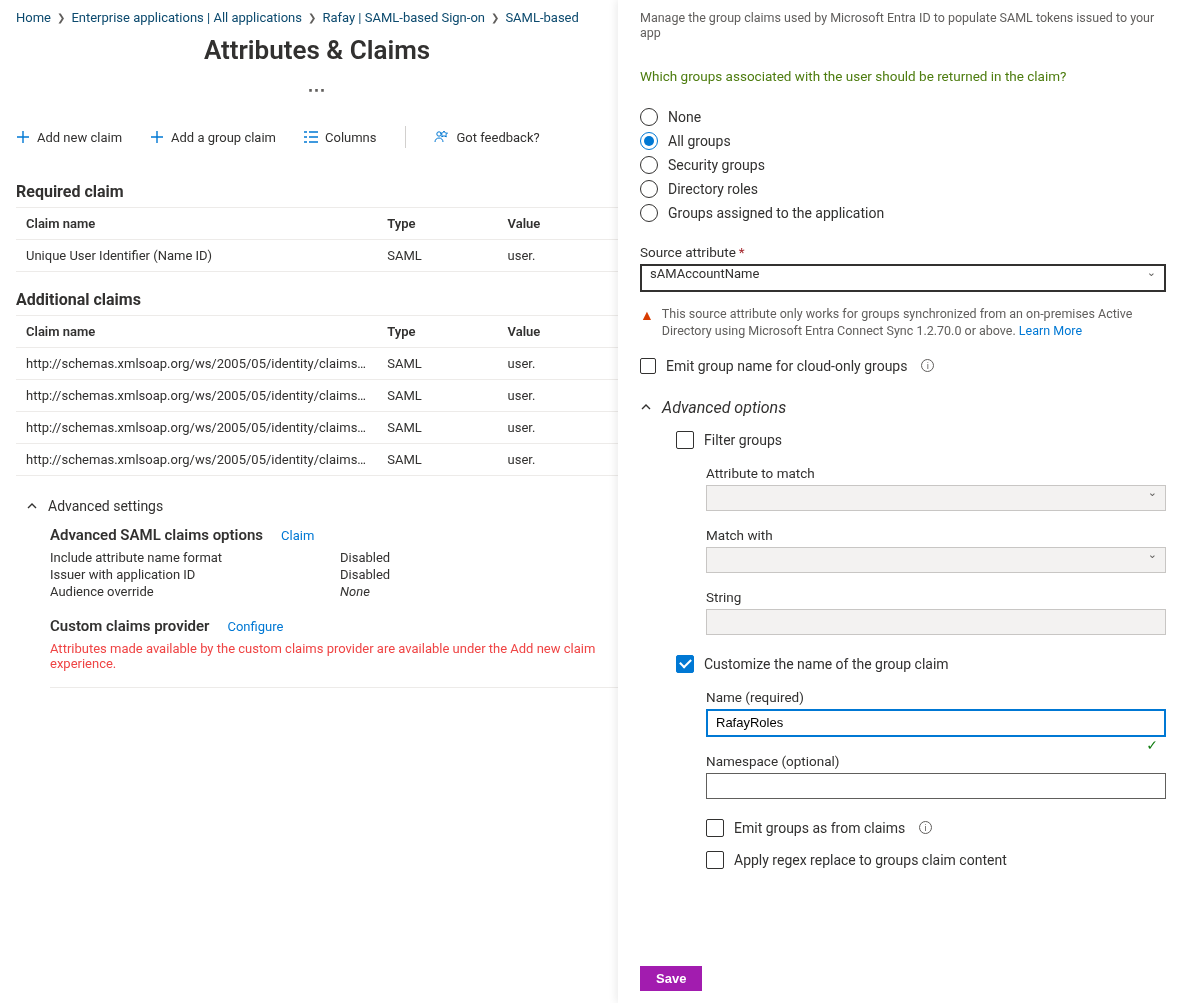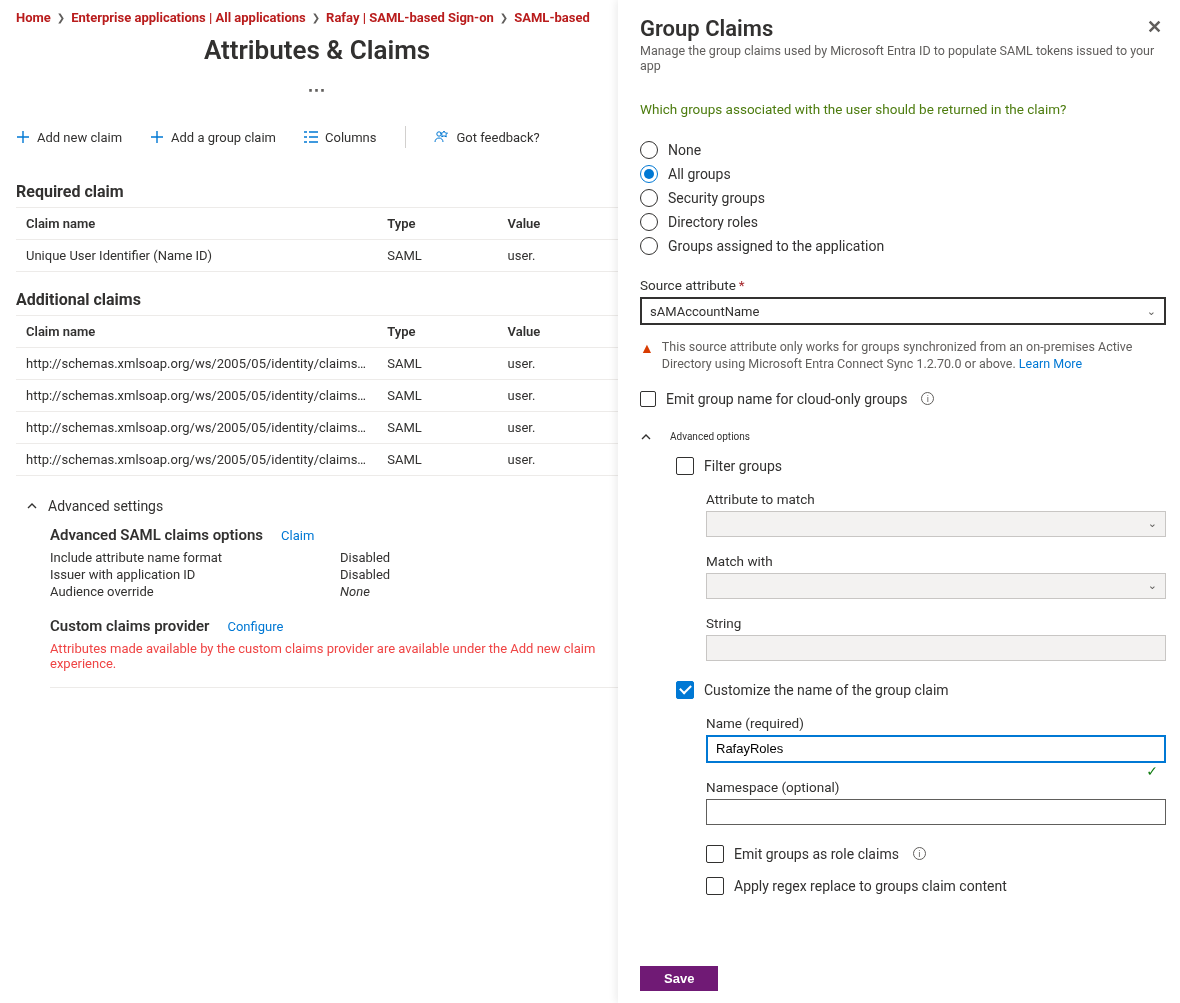--- a/index.html
+++ b/index.html
@@ -23,21 +23,21 @@
     width: 618px;
     padding: 10px 0 0 16px;
   }
   .breadcrumbs {
     display: flex;
     align-items: center;
     gap: 6px;
     font-size: 13px;
     color: #605e5c;
   }
-  .breadcrumbs a { color: #b91c1c; font-weight: bold; }
+  .breadcrumbs a { color: #0c4a6e; }
   .chev { color: #605e5c; font-size: 10px; }
   .page-title {
     font-size: 26px;
     font-weight: 600;
     margin: 10px 0 18px 0;
     display: flex;
     align-items: center;
     gap: 14px;
     flex-direction: column;
   }
@@ -202,21 +202,21 @@
   }
   .req-star { color: #a4262c; margin-left: 3px; }
   .select-box, .text-input {
     width: 100%;
     height: 26px;
     border: 1px solid #605e5c;
     background: #fff;
     padding: 0 8px;
     font-size: 13px;
     display: flex;
-    align-items: center;
+    align-items: flex-start;
     justify-content: space-between;
     outline: none;
   }
   .select-box.focus { border: 2px solid #323130; height:28px; }
   .select-box.disabled, .text-input.disabled {
     background: #f3f2f1;
     border-color: #c8c6c4;
     color: #a19f9d;
   }
   .select-caret {
@@ -248,44 +248,45 @@
     width: 13px; height: 13px;
     border: 1px solid #605e5c;
     border-radius: 50%;
     display: inline-flex;
     align-items: center; justify-content: center;
     font-size: 9px; color: #605e5c;
     margin-left: 4px;
   }
 
   .adv-toggle {
-    display: flex; align-items: center; gap: 18px;
+    display: flex; align-items: center; gap: 10px;
     margin: 24px 0 14px 0;
-    font-size: 10px;
+    font-size: 16px;
     cursor: pointer;
+    font-style: italic;
   }
 
   .sub-indent { margin-left: 36px; }
   .sub-indent2 { margin-left: 66px; }
 
   .sub-label {
     font-size: 13.5px;
     margin: 16px 0 4px 0;
   }
 
   .panel-footer {
     border-top: 1px solid #fff;
     padding: 12px 14px 12px 22px;
     background: #fff;
   }
   .save-btn {
-    background: #701a75;
+    background: #a21caf;
     color: #fff;
     border: none;
-    padding: 5px 24px;
+    padding: 5px 16px;
     font-size: 13px;
     font-weight: 600;
     cursor: pointer;
   }
 </style>
 </head>
 <body>
 
 <div class="main">
 
@@ -413,24 +414,20 @@
       <span>Custom claims provider</span>
       <span class="link-like">Configure</span>
     </div>
     <div class="adv-note">Attributes made available by the custom claims provider are available under the Add new claim experience.</div>
     <div class="hr"></div>
   </div>
 </div>
 
 <div class="panel">
   <div class="panel-inner">
-    <div class="panel-title">
-      <span>Group Claims</span>
-      <span class="close-x">✕</span>
-    </div>
     <div class="panel-sub">Manage the group claims used by Microsoft Entra ID to populate SAML tokens issued to your app</div>
 
     <div class="question">Which groups associated with the user should be returned in the claim?</div>
 
     <div class="radio-row">
       <span class="radio"></span>
       <span>None</span>
     </div>
     <div class="radio-row">
       <span class="radio selected"></span>
@@ -516,21 +513,21 @@
         <span class="valid-check">✓</span>
       </div>
 
       <div class="sub-label">Namespace (optional)</div>
       <input class="text-input" style="">
     </div>
 
     <div class="sub-indent2" style="margin-top:20px">
       <div class="check-row">
         <span class="checkbox"></span>
-        <span>Emit groups as role claims</span>
+        <span>Emit groups as from claims</span>
         <span class="info-dot">i</span>
       </div>
       <div class="check-row" style="margin-top:14px">
         <span class="checkbox"></span>
         <span>Apply regex replace to groups claim content</span>
       </div>
       <div style="height:20px"></div>
     </div>
   </div>
 

